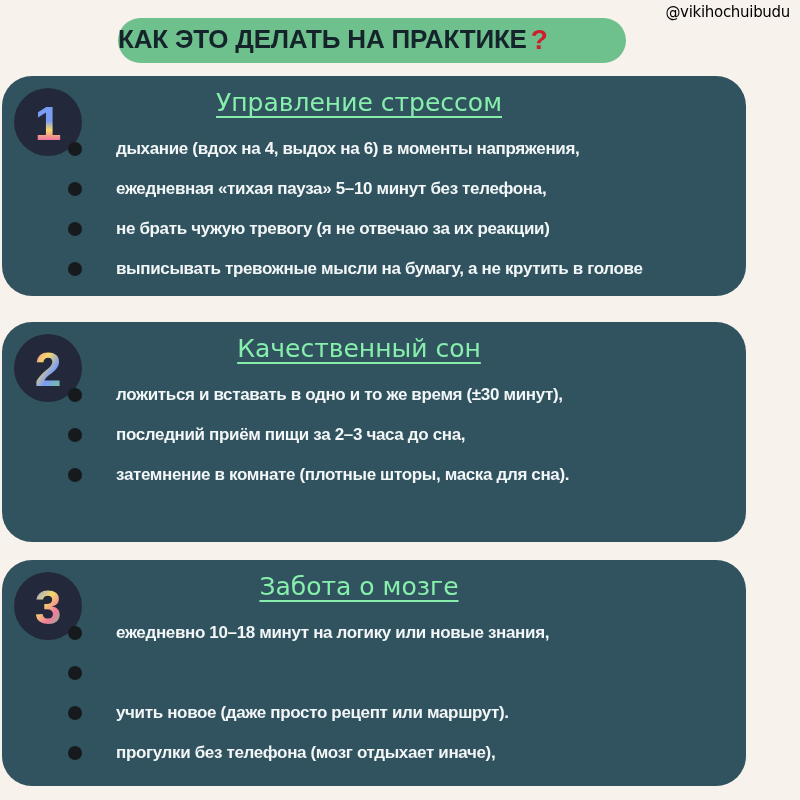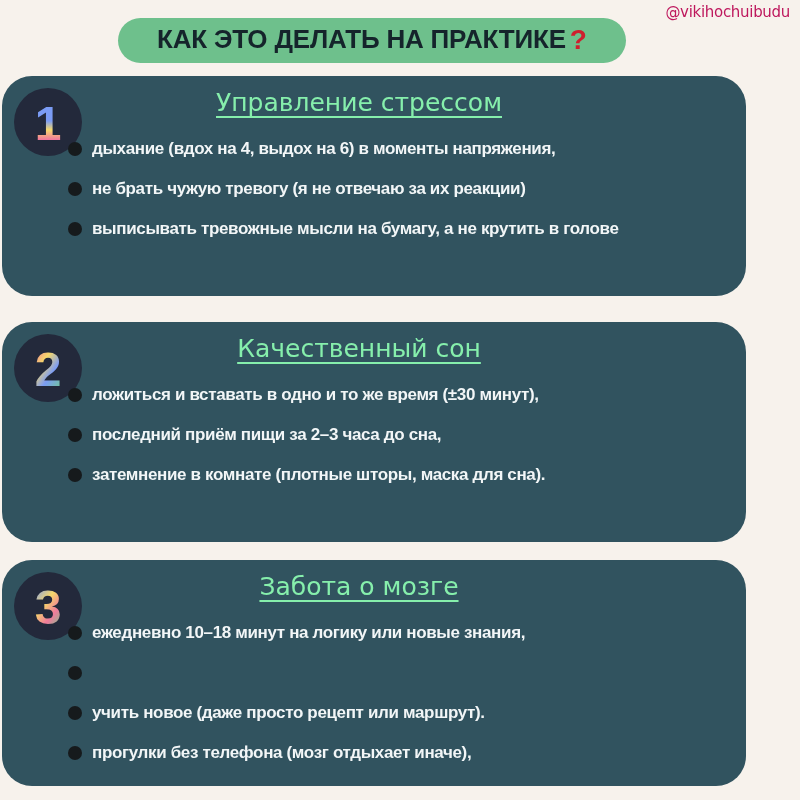--- a/index.html
+++ b/index.html
@@ -23,21 +23,20 @@
   .title-pill {
     position: absolute;
     left: 118px;
     top: 18px;
     width: 508px;
     height: 45px;
     background: #6EC08C;
     border-radius: 26px;
     display: flex;
     align-items: center;
-    justify-content: center;
     box-sizing: border-box;
     padding-bottom: 2px;
   }
   .title-text {
     font-family: "Liberation Sans", sans-serif;
     font-weight: bold;
     font-size: 26px;
     letter-spacing: -0.2px;
     color: #15242B;
     white-space: nowrap;
@@ -48,21 +47,21 @@
     font-size: 28px;
     color: #CE1F2E;
     margin-left: 4px;
   }
   .watermark {
     position: absolute;
     right: 10px;
     top: 3px;
     font-family: "DejaVu Sans", sans-serif;
     font-size: 15px;
-    color: #be185d;
+    color: #000000;
     letter-spacing: -0.3px;
   }
 
   
   .card {
     position: absolute;
     left: 2px;
     width: 744px;
     background: #31535F;
     border-radius: 30px;
@@ -123,20 +122,21 @@
     margin-right: 10px;
   }
   .bullet-text {
     font-family: "Liberation Sans", sans-serif;
     font-weight: bold;
     font-size: 17px;
     letter-spacing: -0.35px;
     color: #F2F6F7;
     line-height: 21px;
     white-space: nowrap;
+    margin-left: 24px;
   }
 </style>
 </head>
 <body>
 
 <div class="header">
   <div class="title-pill">
     <span class="title-text">КАК ЭТО ДЕЛАТЬ НА ПРАКТИКЕ</span>
     <span class="title-qmark">?</span>
   </div>
@@ -159,20 +159,24 @@
     </svg>
   </div>
   <div class="card-heading">Управление стрессом</div>
   <div class="bullets">
     <div class="bullet-row">
       <span class="bullet-dot"></span>
       <span class="bullet-text">дыхание (вдох на 4, выдох на 6) в моменты напряжения,</span>
     </div>
     <div class="bullet-row">
       <span class="bullet-dot"></span>
+      <span class="bullet-text">ежедневная «тихая пауза» 5–10 минут без телефона,</span>
+    </div>
+    <div class="bullet-row">
+      <span class="bullet-dot"></span>
       <span class="bullet-text">не брать чужую тревогу (я не отвечаю за их реакции)</span>
     </div>
     <div class="bullet-row">
       <span class="bullet-dot"></span>
       <span class="bullet-text">выписывать тревожные мысли на бумагу, а не крутить в голове</span>
     </div>
   </div>
 </div>
 
 <div class="card" id="card-2">

